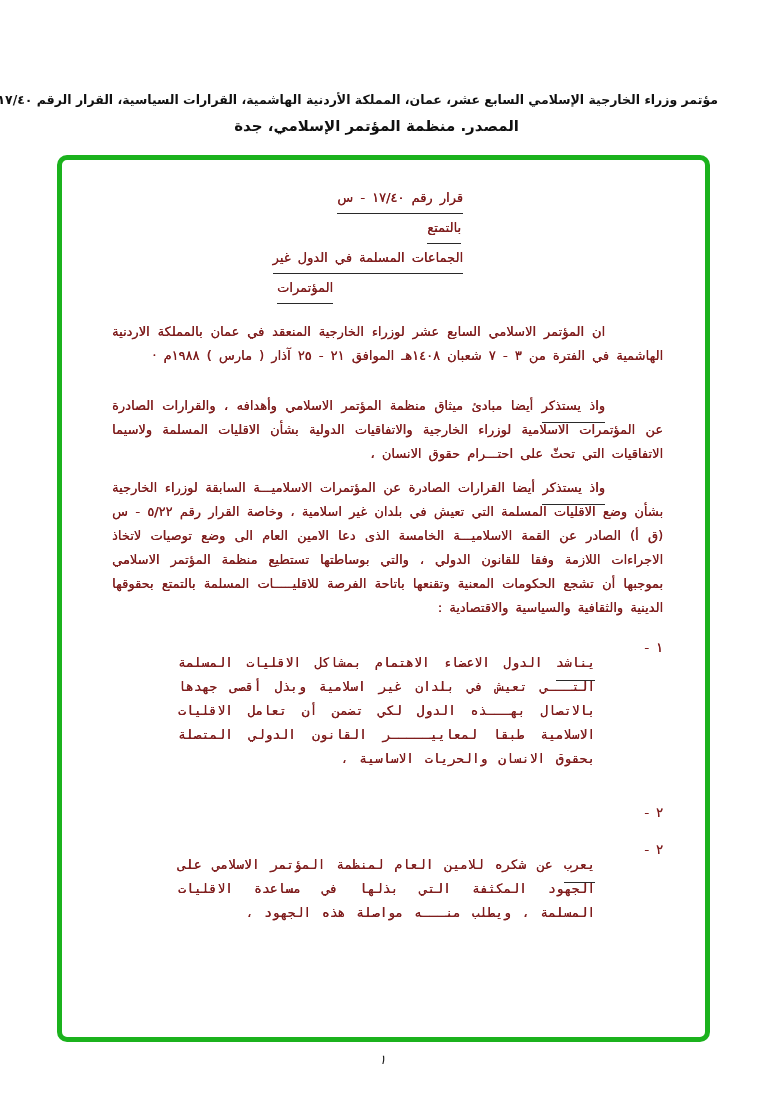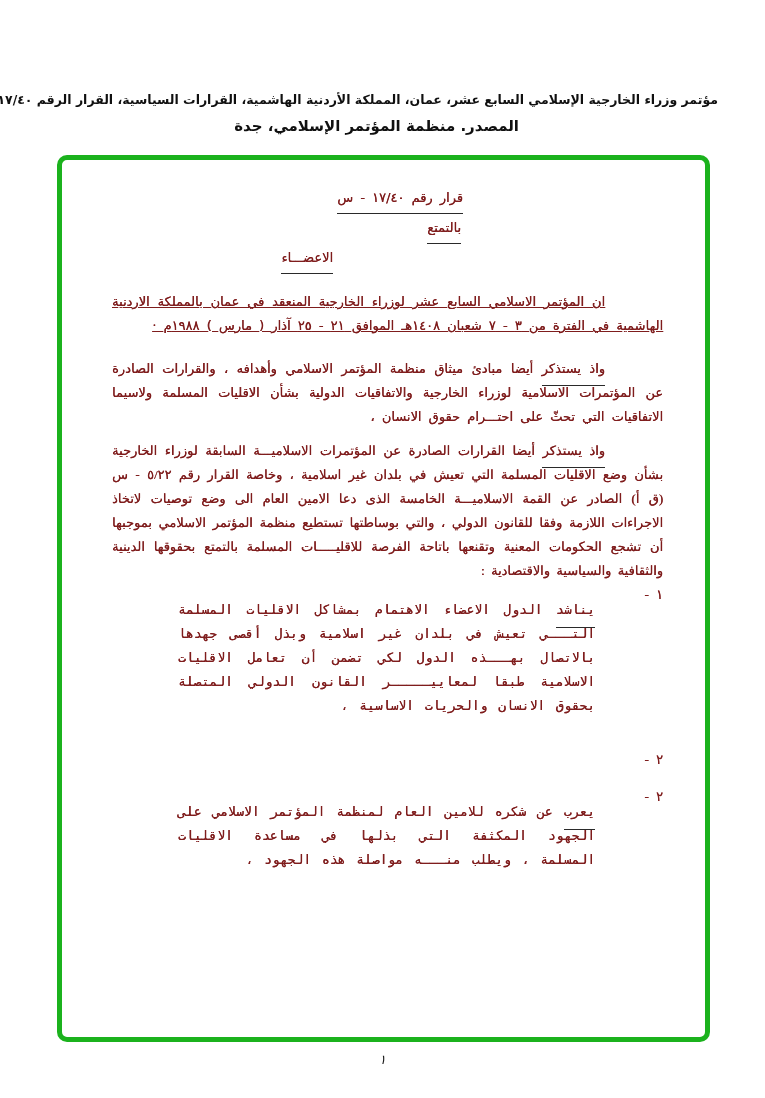--- a/index.html
+++ b/index.html
@@ -31,24 +31,24 @@
   
   .title{margin-bottom:16px;}
   .tline{display:block;text-align:right;line-height:27px;}
   .tline > span{border-bottom:1.2px solid #2a2a2a;padding-bottom:2px;display:inline-block;}
   .tline.t1 > span{margin-right:200px;}
   .tline.t2 > span{margin-right:202px;}
   .tline.t3 > span{margin-right:200px;}
   .tline.t4 > span{margin-right:330px;}
   
   .para{margin:0;text-align:justify;text-indent:58px;}
-  .para.p1{margin-bottom:19px;text-decoration:underline;}
+  .para.p1{margin-bottom:26px;}
   .para.p2{margin-bottom:12px;}
   .para.p3{margin-bottom:10px;}
-  .para.p4{font-family:Liberation Serif, serif;}
+  .para.p4{margin-bottom:16px;}
   .lead{border-bottom:1.2px solid #2a2a2a;padding-bottom:9px;}
   .lead:empty{border:none;padding:0;}
   
   .item{display:flex;direction:rtl;margin-bottom:13px;padding-left:50px;}
   .marker{flex:0 0 52px;text-align:right;white-space:nowrap;}
   .itext{flex:1;margin:16px;text-align:justify;font-family:Liberation Mono, monospace;}
   
   .pagenum{
     position:absolute;top:1052px;left:0;width:765px;text-align:center;
     font-size:13px;color:#1a1a1a;font-style:italic;
@@ -59,21 +59,22 @@
 
 <div class="hdr1">مؤتمر وزراء الخارجية الإسلامي السابع عشر، عمان، المملكة الأردنية الهاشمية، القرارات السياسية، القرار الرقم ١٧/٤٠-س</div>
 <div class="hdr2">المصدر.   منظمة المؤتمر الإسلامي، جدة</div>
 
 <div class="frame">
   <div class="content">
 
     <div class="title">
       <div class="tline t1"><span>قرار رقم ١٧/٤٠ - س</span></div>
       <div class="tline t2"><span>بالتمتع</span></div>
-      <div class="tline t4"><span>الاعضـــاء</span></div>
+      <div class="tline t3"><span>الجماعات المسلمة في الدول غير</span></div>
+      <div class="tline t4"><span>المؤتمرات</span></div>
     </div>
 
     <p class="para p1"><span class="lead"></span> <span>ان المؤتمر الاسلامي السابع عشر لوزراء الخارجية المنعقد في عمان بالمملكة الاردنية الهاشمية في الفترة من ٣ - ٧ شعبان ١٤٠٨هـ الموافق ٢١ - ٢٥ آذار ( مارس ) ١٩٨٨م ·</span></p>
 
 
     <p class="para p3"><span class="lead">واذ يستذكر</span> <span>أيضا مبادئ ميثاق منظمة المؤتمر الاسلامي وأهدافه ، والقرارات الصادرة عن المؤتمرات الاسلامية لوزراء الخارجية والاتفاقيات الدولية بشأن الاقليات المسلمة ولاسيما الاتفاقيات التي تحثّ على احتـــرام حقوق الانسان ،</span></p>
 
     <p class="para p4"><span class="lead">واذ يستذكر</span> <span>أيضا القرارات الصادرة عن المؤتمرات الاسلاميـــة السابقة لوزراء الخارجية بشأن وضع الاقليات المسلمة التي تعيش في بلدان غير اسلامية ، وخاصة القرار رقم ٥/٢٢ - س (ق أ) الصادر عن القمة الاسلاميـــة الخامسة الذى دعا الامين العام الى وضع توصيات لاتخاذ الاجراءات اللازمة وفقا للقانون الدولي ، والتي بوساطتها تستطيع منظمة المؤتمر الاسلامي بموجبها أن تشجع الحكومات المعنية وتقنعها باتاحة الفرصة للاقليـــــات المسلمة بالتمتع بحقوقها الدينية والثقافية والسياسية والاقتصادية :</span></p>
 
     <div class="item">

